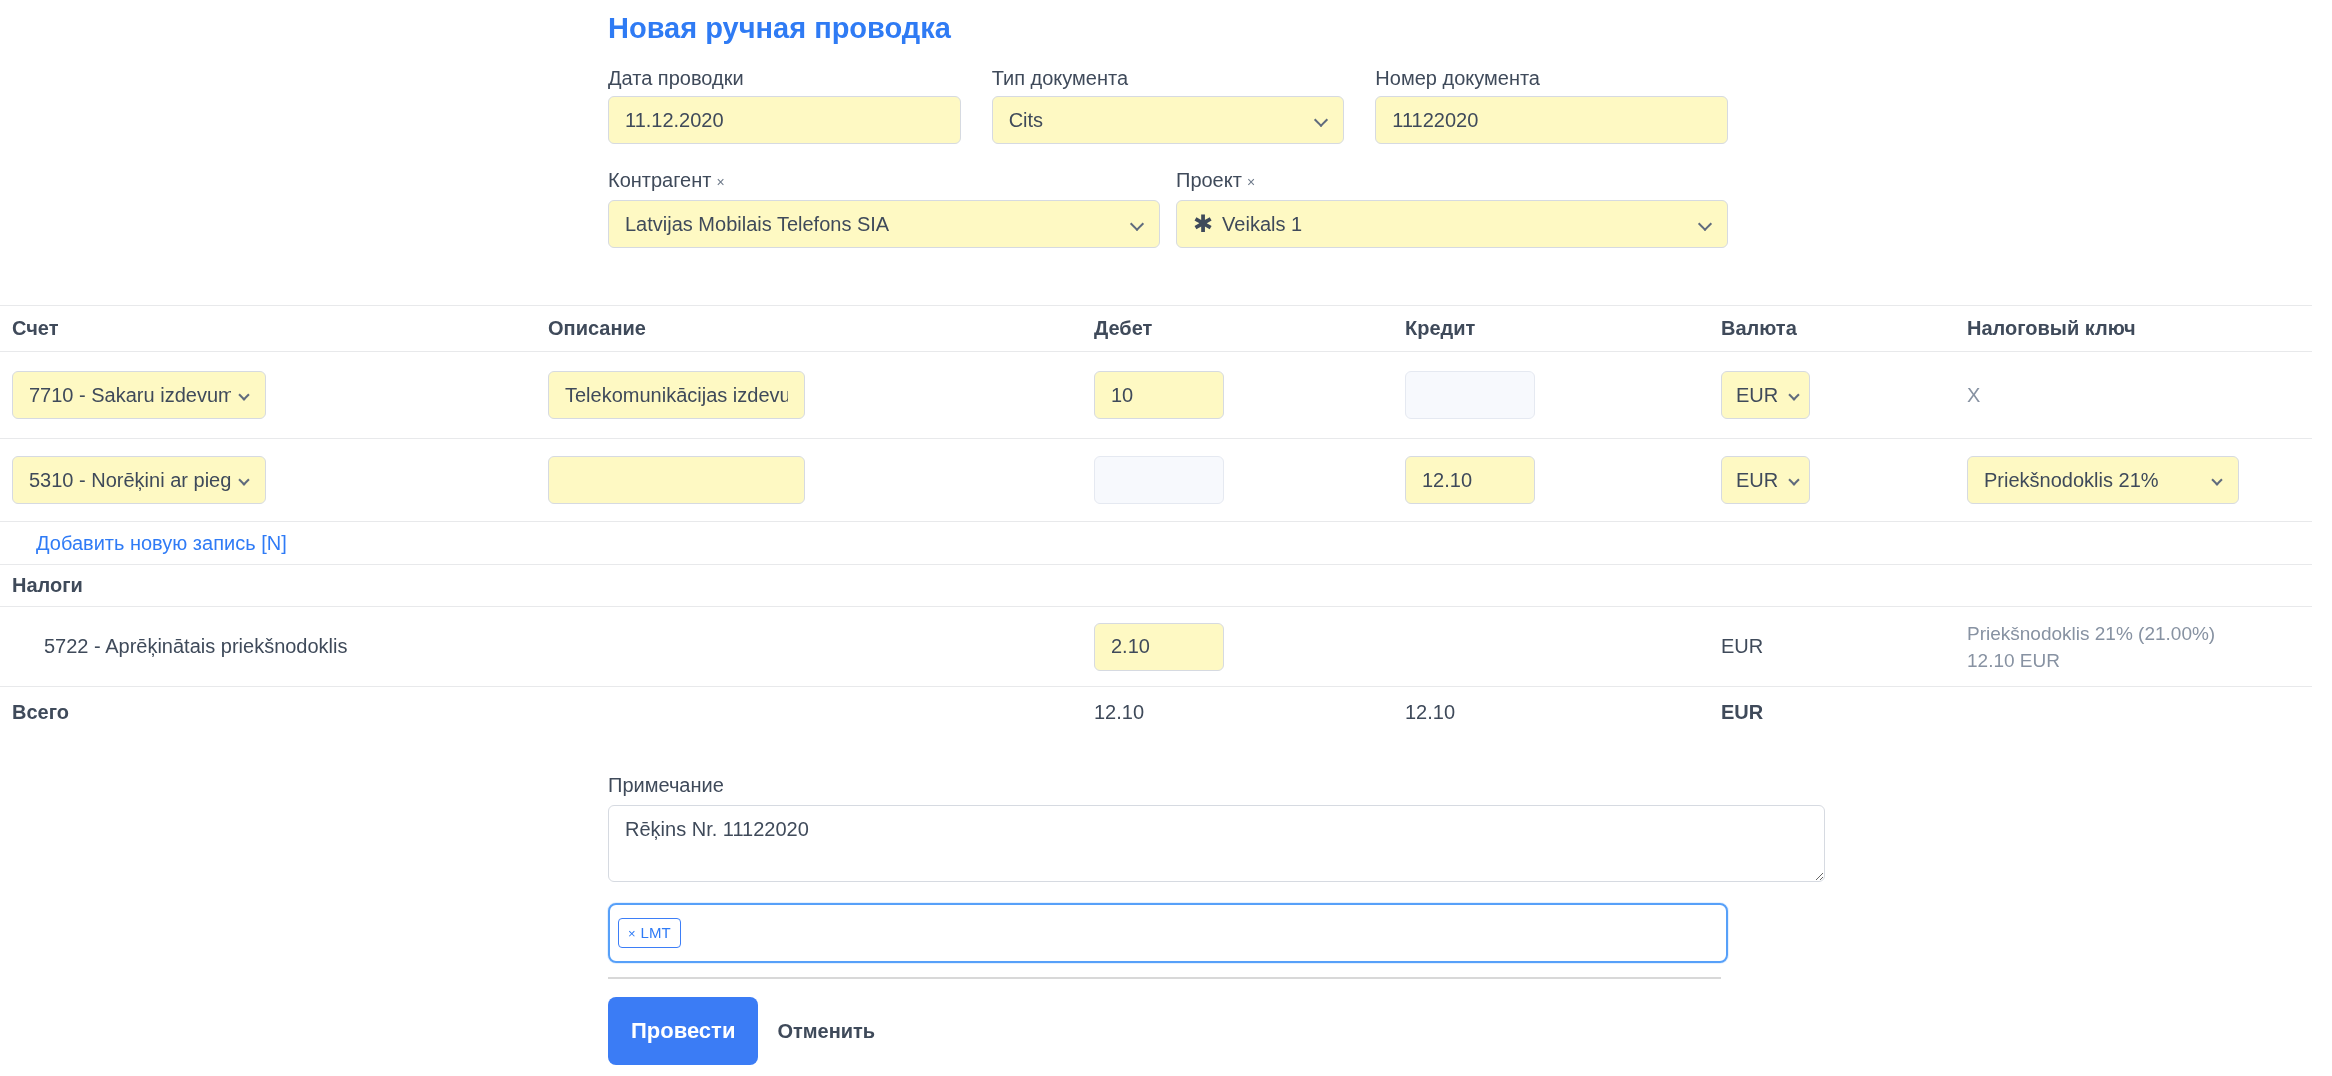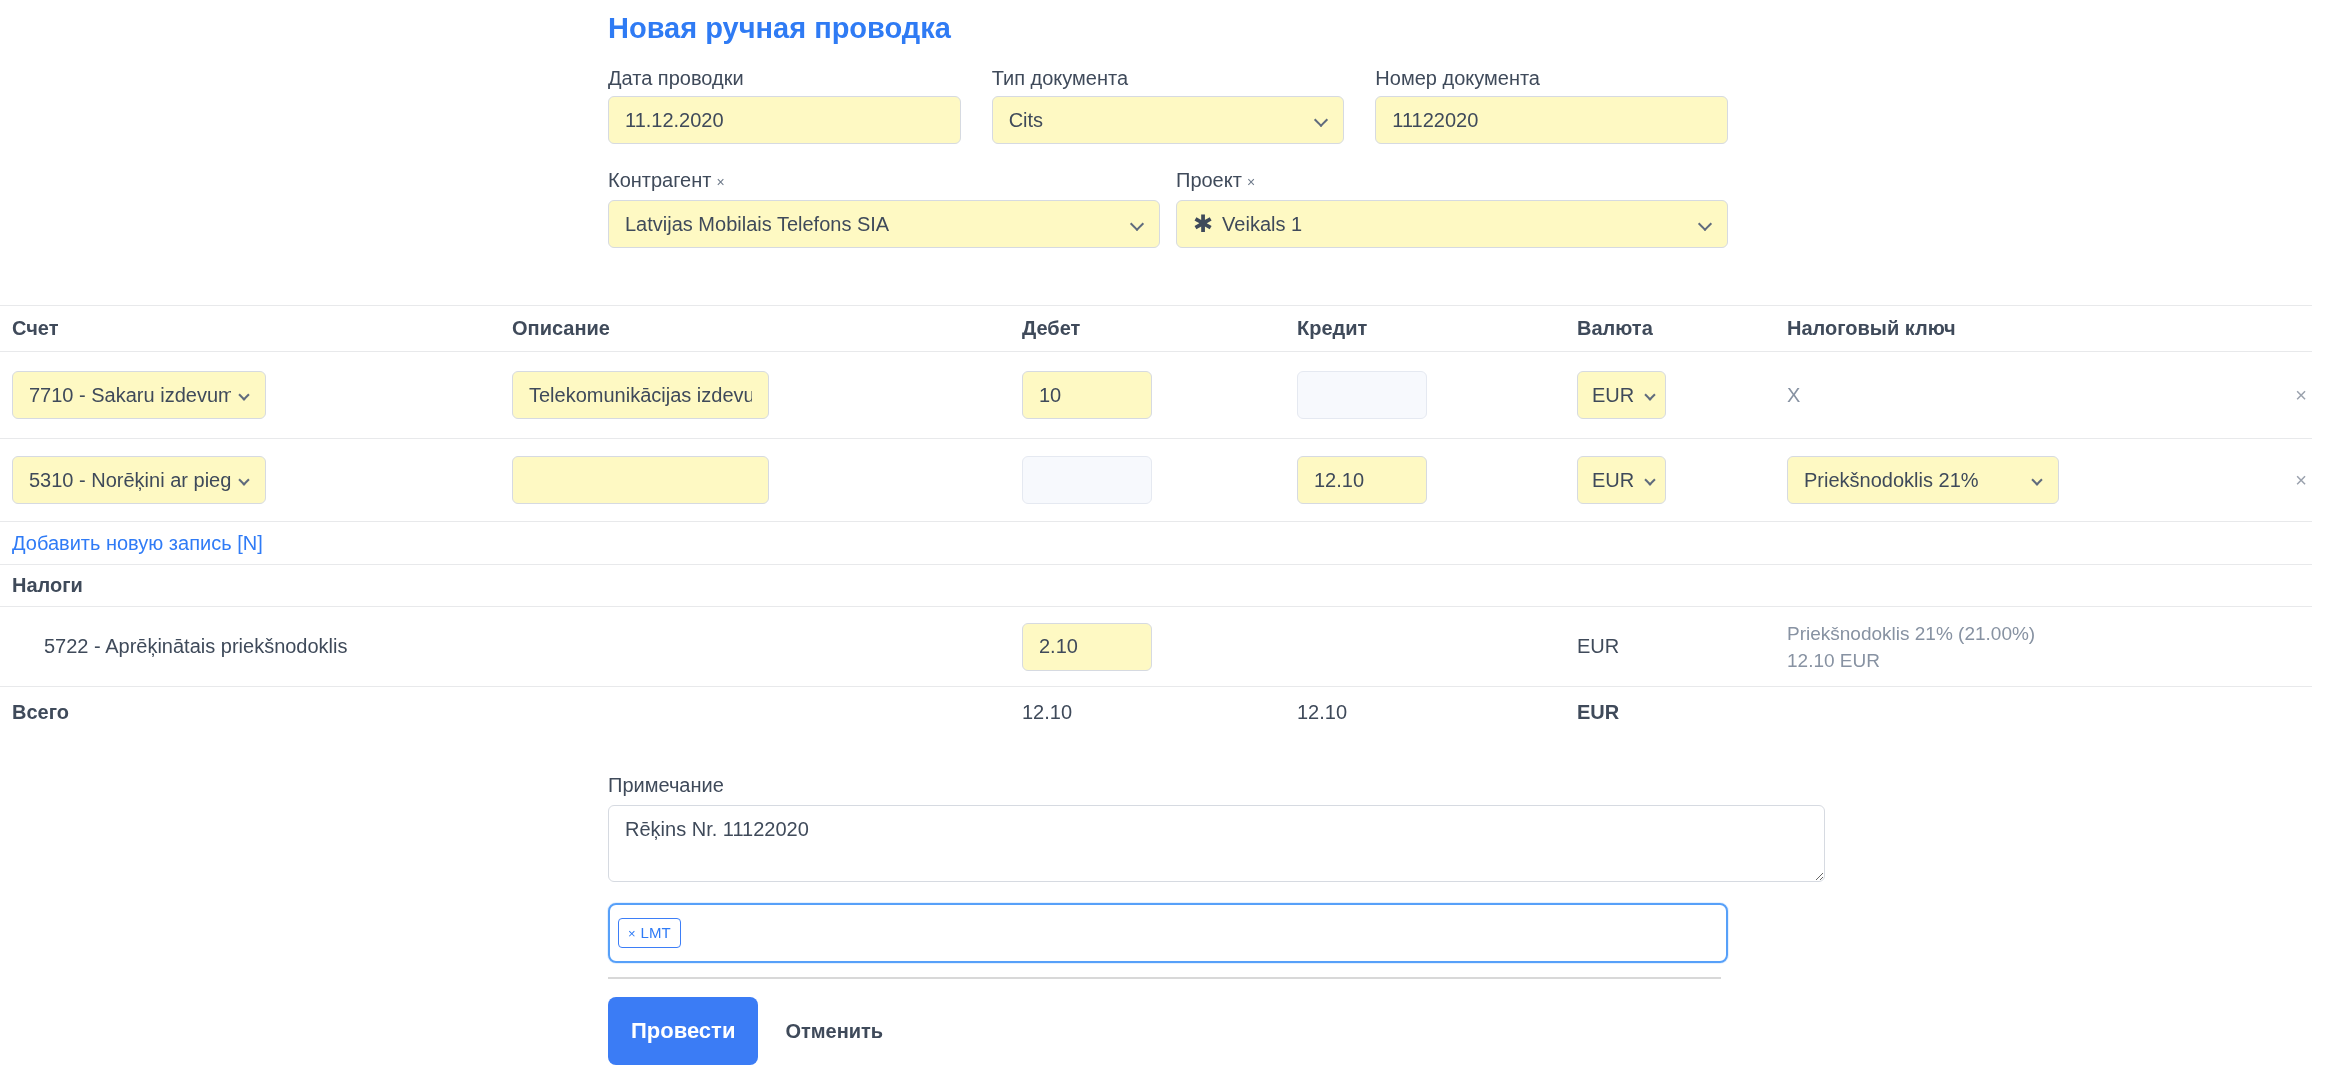--- a/index.html
+++ b/index.html
@@ -61,40 +61,41 @@
 
   .asterisk-ico { font-size: 24px; line-height: 24px; color: #3f4a5a; }
 
   
   .etable { margin-top: 57px; width: 2312px; }
   .trow {
     display: grid;
     grid-template-columns: 500px 510px 275px 280px 210px 515px 22px;
     align-items: center;
     border-bottom: 1px solid #e8e9eb;
+    gap: 36px;
   }
   .trow > div { padding-left: 12px; overflow: hidden; }
   .trow > div.nopad { padding-left: 0; }
   .thead { height: 47px; border-top: 1px solid #e8e9eb; font-weight: 600; }
   .thead > div { font-weight: 600; }
   .rline { height: 87px; }
   .rline2 { height: 83px; }
   .cell-input { width: 257px; }
   .num-input { width: 130px; }
   .num-input.disabled, .cell-disabled {
     background: #f7f9fd; border-color: #e5e9f1;
   }
   .acct-select { width: 254px; }
   .cur-select { width: 89px; padding: 0 10px 0 14px; }
   .tax-select { width: 272px; }
   .muted { color: #8792a2; }
   .del-x {
     font-size: 20px; color: #9aa1ad; cursor: pointer; text-align: center; display: block; line-height: 1;
   }
-  .link-row { height: 43px; }
+  .link-row { height: 43px; padding-left: 24px; }
   .add-link { color: #2f7bf6; cursor: pointer; font-size: 20px; }
   .section-row { height: 42px; }
   .section-row .sec-label { font-weight: 700; }
   .tax-row { height: 80px; }
   .tax-info { font-size: 19px; line-height: 27px; }
   .totals-row { height: 50px; border-bottom: none; }
   .totals-row .b { font-weight: 700; }
   .totals-row .sb { font-weight: 600; }
 
   
@@ -113,21 +114,21 @@
     box-shadow: 0 0 0 1px rgba(87,160,249,0.15);
   }
   .tag {
     display: inline-flex; align-items: center;
     border: 1px solid #3d7ef7; border-radius: 4px;
     color: #2f7bf6; padding: 4px 9px; font-size: 15px; line-height: 20px;
     background: #fff; cursor: default;
   }
   .tag .tag-x { font-size: 13px; margin-right: 5px; cursor: pointer; line-height: 1; }
   .divider { margin-top: 14px; height: 2px; width: 1113px; background: #d8d8d8; }
-  .btn-row { margin-top: 18px; display: flex; align-items: center; gap: 27px; }
+  .btn-row { margin-top: 18px; display: flex; align-items: center; gap: 19px; }
   .btn-primary {
     height: 68px; padding: 0 23px;
     background: #3b7cf5; color: #ffffff;
     border: none; border-radius: 8px;
     font-size: 22px; font-weight: 700; font-family: inherit;
     cursor: pointer;
   }
   .btn-plain {
     background: none; border: none; font-family: inherit;
     font-size: 20px; font-weight: 700; color: #3f4a5a; cursor: pointer;

